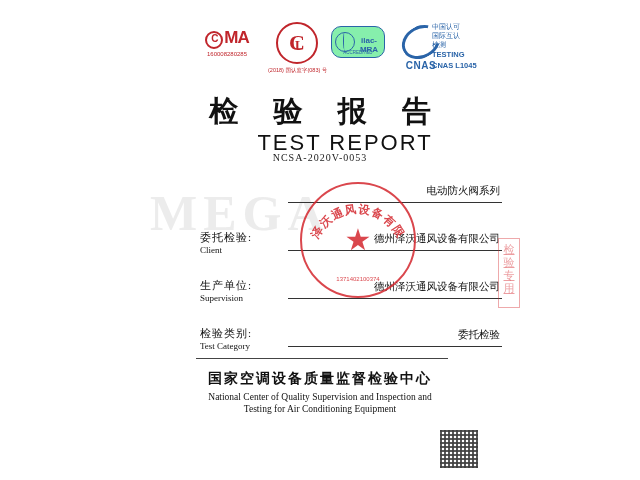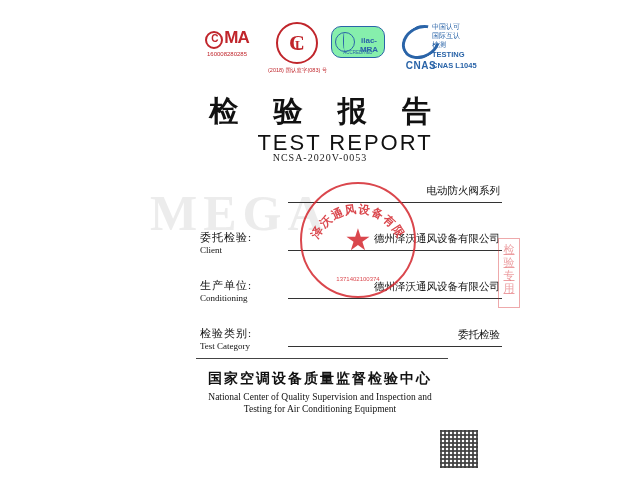--- a/index.html
+++ b/index.html
@@ -459,21 +459,21 @@
         <div class="zh">委托检验:</div>
         <div class="en">Client</div>
       </div>
       <div class="field-value">德州泽沃通风设备有限公司</div>
       <div class="field-underline"></div>
     </div>
 
     <div class="field-row">
       <div class="field-label">
         <div class="zh">生产单位:</div>
-        <div class="en">Conditioning</div>
+        <div class="en">Supervision</div>
       </div>
       <div class="field-value">德州泽沃通风设备有限公司</div>
       <div class="field-underline"></div>
     </div>
 
     <div class="field-row">
       <div class="field-label">
         <div class="zh">检验类别:</div>
         <div class="en">Test Category</div>
       </div>

